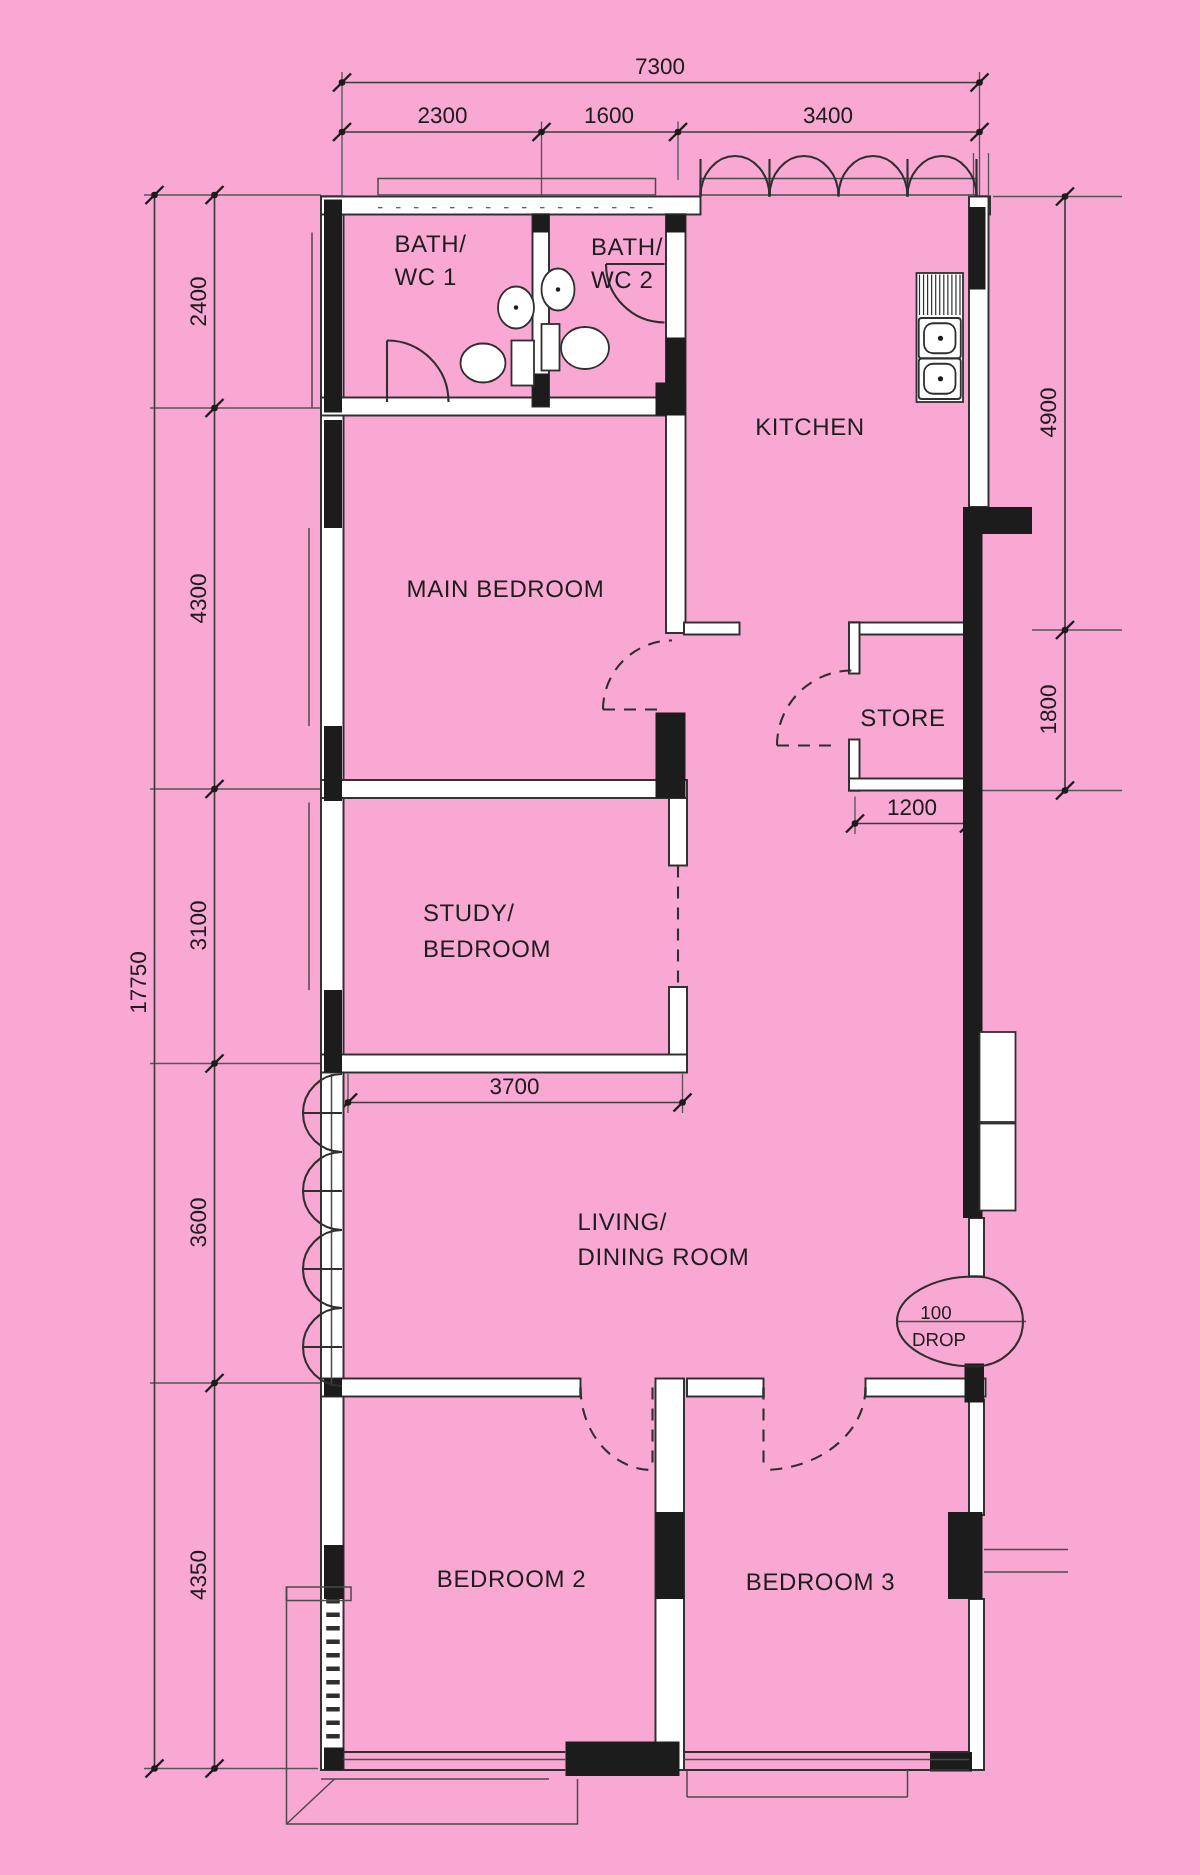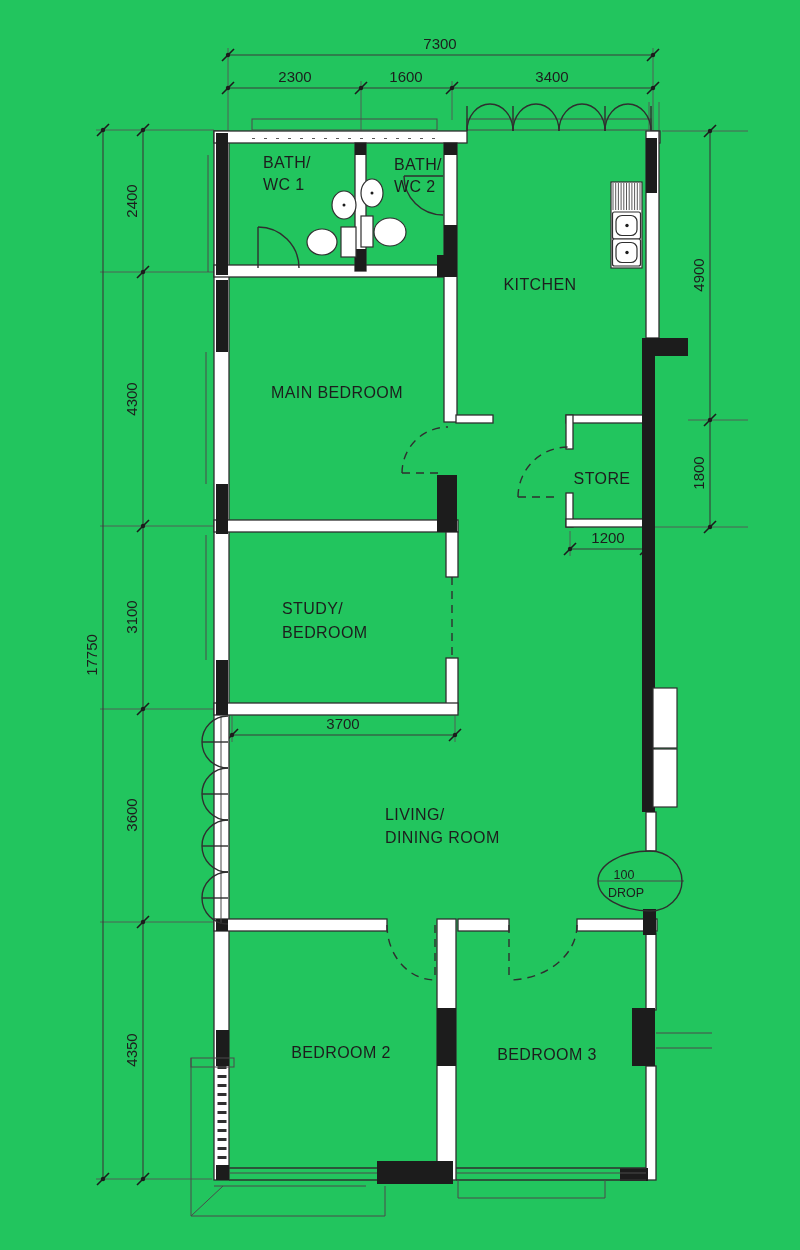--- a/index.html
+++ b/index.html
@@ -1,16 +1,16 @@
 <!DOCTYPE html>
 <html><head>
 <meta charset="utf-8">
 <style>
   html,body{margin:0;padding:0;background:#ffffff;}
-  #stage{width:800px;height:1250px;position:relative;background:#22c55e;}
+  #stage{width:800px;height:1250px;position:relative;background:#f9a8d4;}
   svg{display:block;}
   .ln{stroke:#2f2f2f;stroke-width:1.4;fill:none;}
   .thin{stroke:#4a4a4a;stroke-width:1;fill:none;}
   .wall{fill:#ffffff;stroke:#2f2f2f;stroke-width:1.3;}
   .blk{fill:#1c1c1c;stroke:none;}
   .dimline{stroke:#3a3a3a;stroke-width:1.1;fill:none;}
   .ext{stroke:#555555;stroke-width:0.9;fill:none;}
   .dashed{stroke-dasharray:8 6;}
   .tickmark line{stroke:#1c1c1c;stroke-width:1.6;}
   .tickmark circle{fill:#1c1c1c;}

